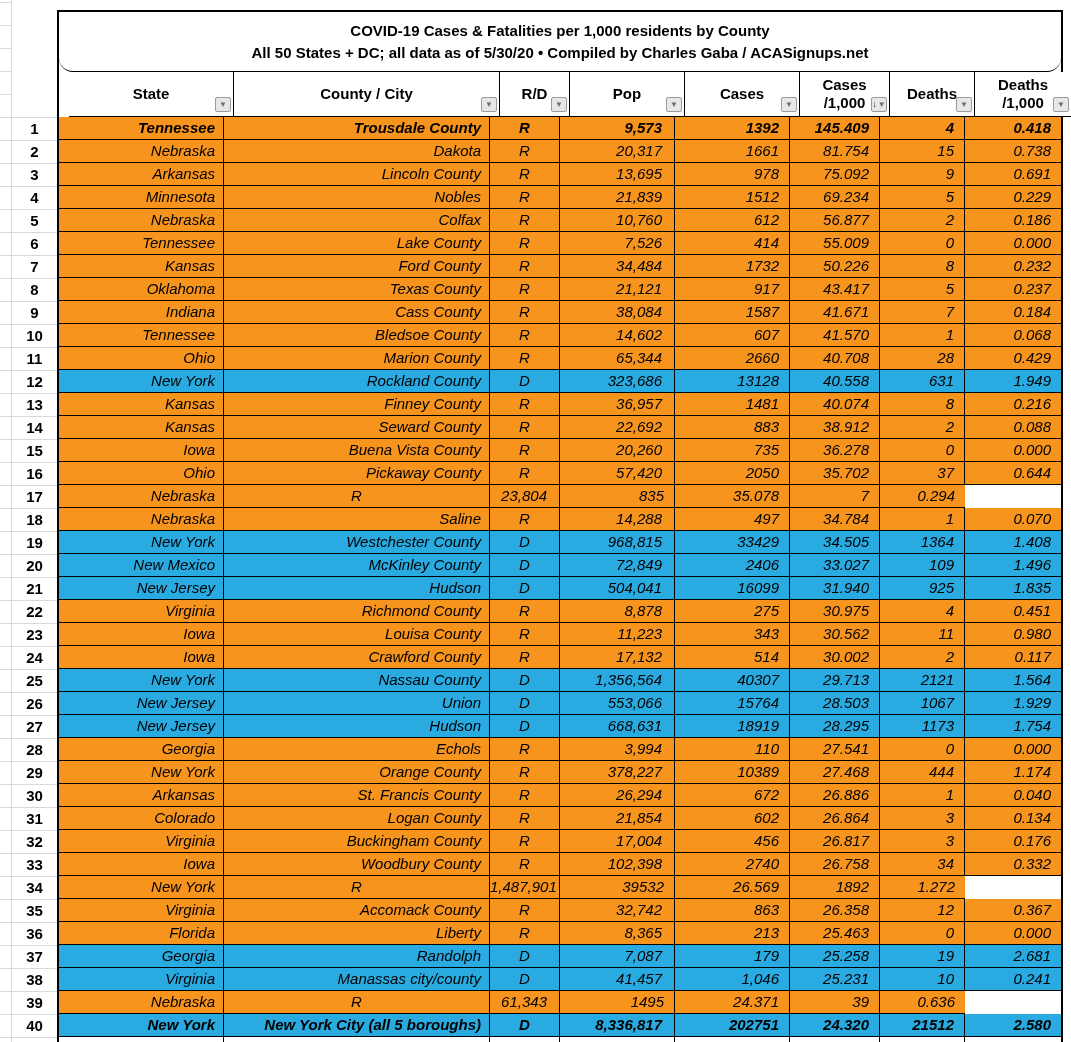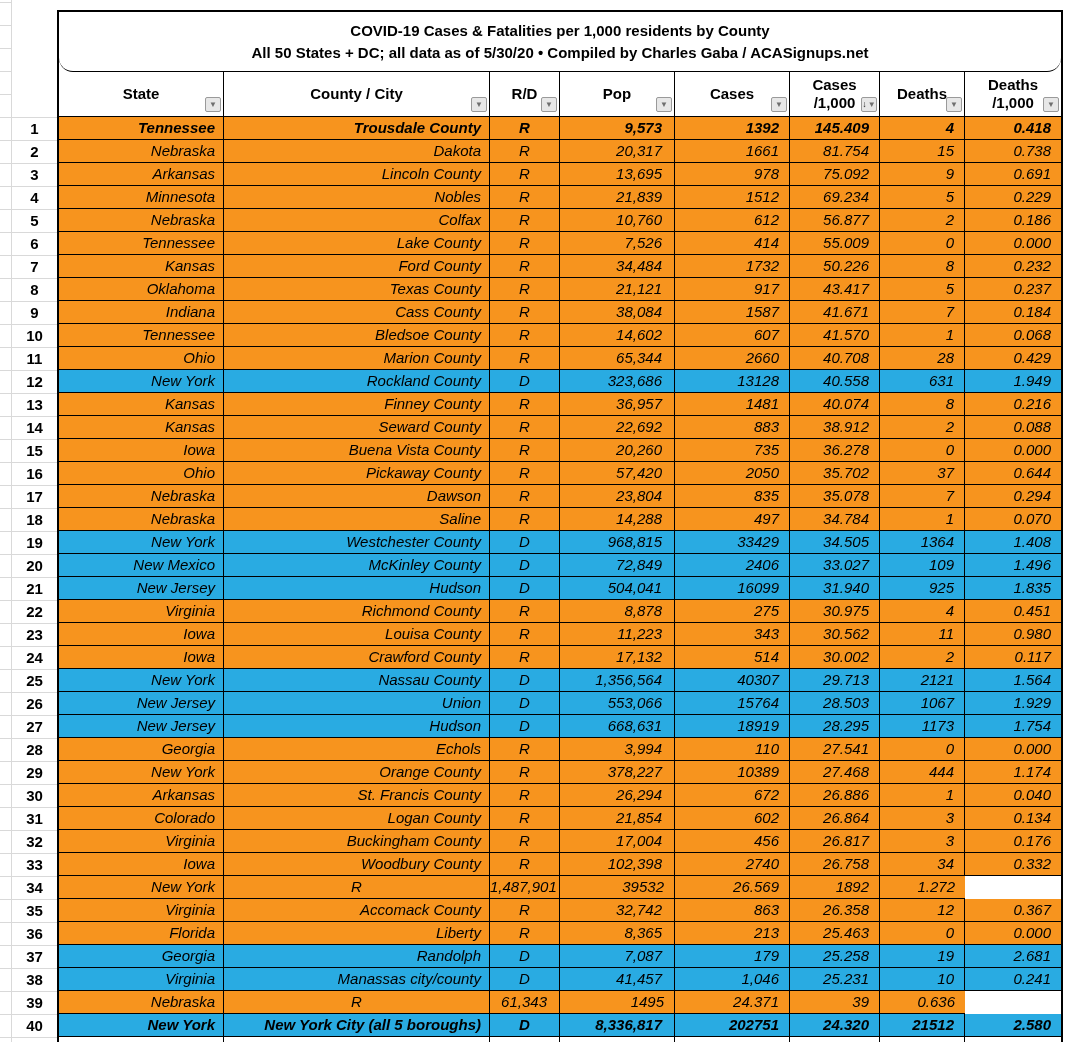--- a/index.html
+++ b/index.html
@@ -24,21 +24,21 @@
   #frame{
     position:absolute;left:57px;top:10px;width:1006px;height:1040px;
     border:2px solid #000;box-sizing:border-box;pointer-events:none;
   }
   #thead{position:absolute;left:59px;top:12px;width:1002px;}
   .title-block{
     height:60px;box-sizing:border-box;border-bottom:1px solid #000;background:#fff;
     display:flex;flex-direction:column;justify-content:center;
     text-align:center;font-weight:bold;font-size:15px;line-height:22px;border-radius:14px;
   }
-  .hrow{display:grid;grid-template-columns:165px 266px 70px 115px 115px 90px 85px 96px;height:45px;}
+  .hrow{display:grid;grid-template-columns:165px 266px 70px 115px 115px 90px 85px 96px;height:45px;margin-left:10px;}
   .hcell{
     position:relative;box-sizing:border-box;background:#fff;
     border-right:1px solid #000;border-bottom:1px solid #000;
     display:flex;align-items:center;justify-content:center;
     font-weight:bold;font-size:15px;line-height:18px;text-align:center;
   }
   .hcell:last-child{border-right:none;}
   .hlabel{white-space:pre-line;}
   .filter-btn{
     position:absolute;right:2px;bottom:4px;width:16px;height:15px;box-sizing:border-box;
@@ -337,21 +337,20 @@
     <div class="cell c-county">Pickaway County</div>
     <div class="cell c-party">R</div>
     <div class="cell c-pop">57,420</div>
     <div class="cell c-cases">2050</div>
     <div class="cell c-cases1k">35.702</div>
     <div class="cell c-deaths">37</div>
     <div class="cell c-deaths1k">0.644</div>
   </div>
     <div class="trow rep">
     <div class="cell c-state">Nebraska</div>
-    <div class="cell c-county">Dawson</div>
     <div class="cell c-party">R</div>
     <div class="cell c-pop">23,804</div>
     <div class="cell c-cases">835</div>
     <div class="cell c-cases1k">35.078</div>
     <div class="cell c-deaths">7</div>
     <div class="cell c-deaths1k">0.294</div>
   </div>
     <div class="trow rep">
     <div class="cell c-state">Nebraska</div>
     <div class="cell c-county">Saline</div>

